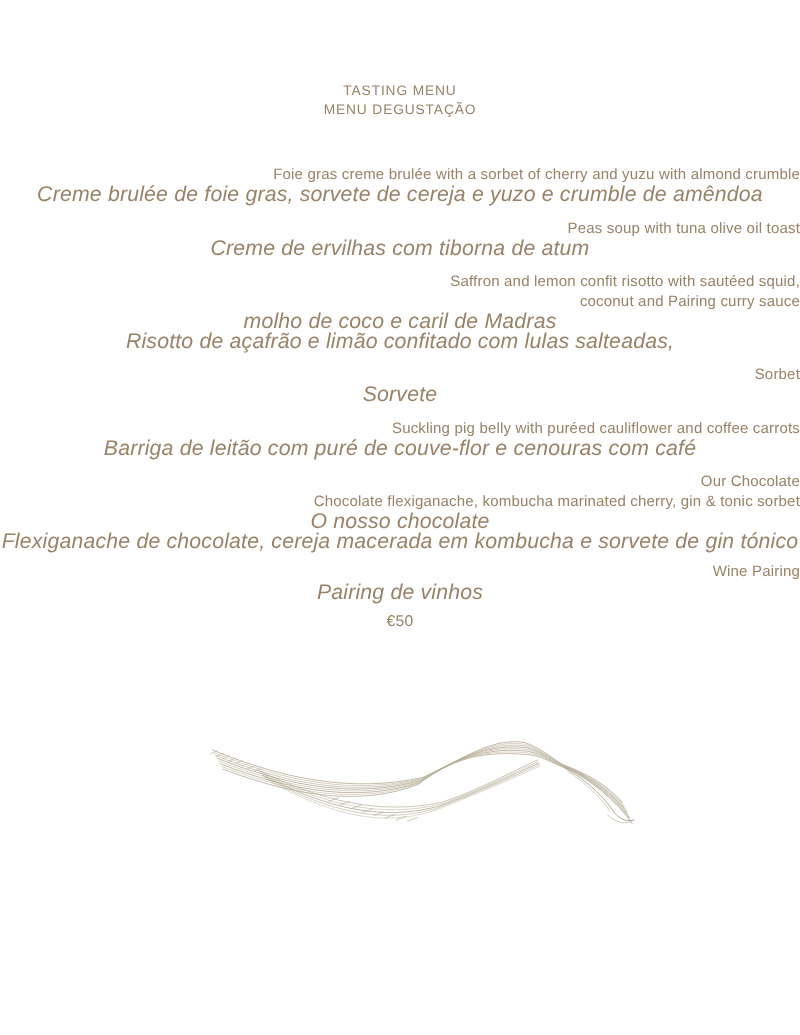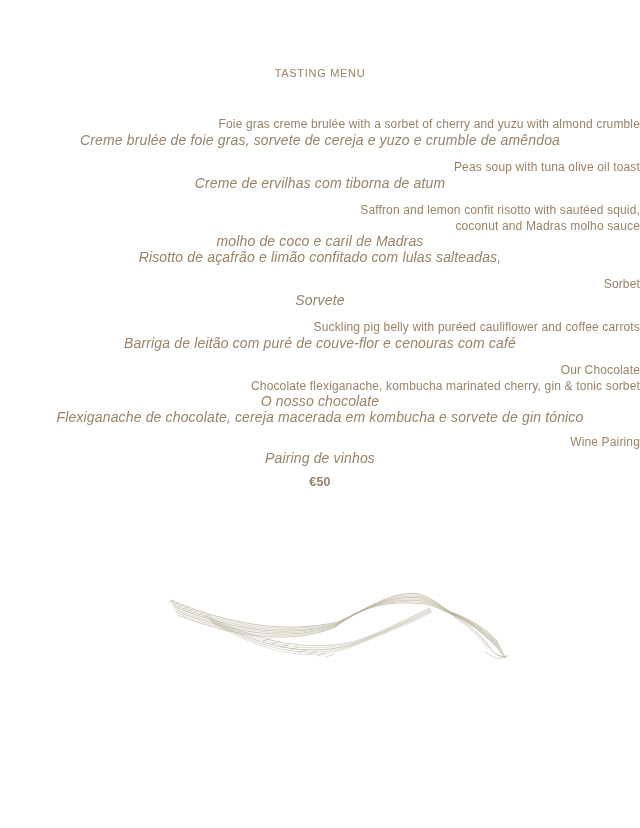--- a/index.html
+++ b/index.html
@@ -17,58 +17,59 @@
   .hdr .t{
     font-size:11px;line-height:15px;letter-spacing:.7px;
   }
   .courses{margin-top:36px;}
   .course + .course{margin-top:12px;}
   .course p{margin:0;}
   p.en{
     font-size:12px;line-height:15.5px;letter-spacing:.15px;margin:0;text-align:right;
   }
   p.pt{
-    font-size:14px;line-height:15.5px;letter-spacing:.15px;
+    font-size:17px;line-height:15.5px;letter-spacing:.15px;
     font-style:italic;margin:0;
   }
   .price{
     font-size:12.5px;line-height:15.5px;letter-spacing:.2px;margin:0;
   }
   .price-menu{margin-top:33px;}
   .pairing{margin-top:10px;}
-  .price-pairing{margin-top:9px;font-weight:bold;}
+  .price-pairing{margin-top:9px;}
   .wave{
     position:absolute;left:168px;top:586px;width:350px;height:78px;
   }
   .wave path{fill:none;stroke-linecap:round;}
 </style>
 </head>
 <body>
 
 <div class="doc">
 
   <div class="hdr">
     <div class="t">TASTING MENU</div>
+    <div class="t">MENU DEGUSTAÇÃO</div>
   </div>
 
   <div class="courses">
 
     <section class="course">
       <p class="en">Foie gras creme brulée with a sorbet of cherry and yuzu with almond crumble</p>
       <p class="pt">Creme brulée de foie gras, sorvete de cereja e yuzo e crumble de amêndoa</p>
     </section>
 
     <section class="course">
       <p class="en">Peas soup with tuna olive oil toast</p>
       <p class="pt">Creme de ervilhas com tiborna de atum</p>
     </section>
 
     <section class="course">
       <p class="en">Saffron and lemon confit risotto with sautéed squid,</p>
-      <p class="en">coconut and Madras molho sauce</p>
+      <p class="en">coconut and Pairing curry sauce</p>
       <p class="pt">molho de coco e caril de Madras</p>
       <p class="pt">Risotto de açafrão e limão confitado com lulas salteadas,</p>
     </section>
 
     <section class="course">
       <p class="en">Sorbet</p>
       <p class="pt">Sorvete</p>
     </section>
 
     <section class="course">

